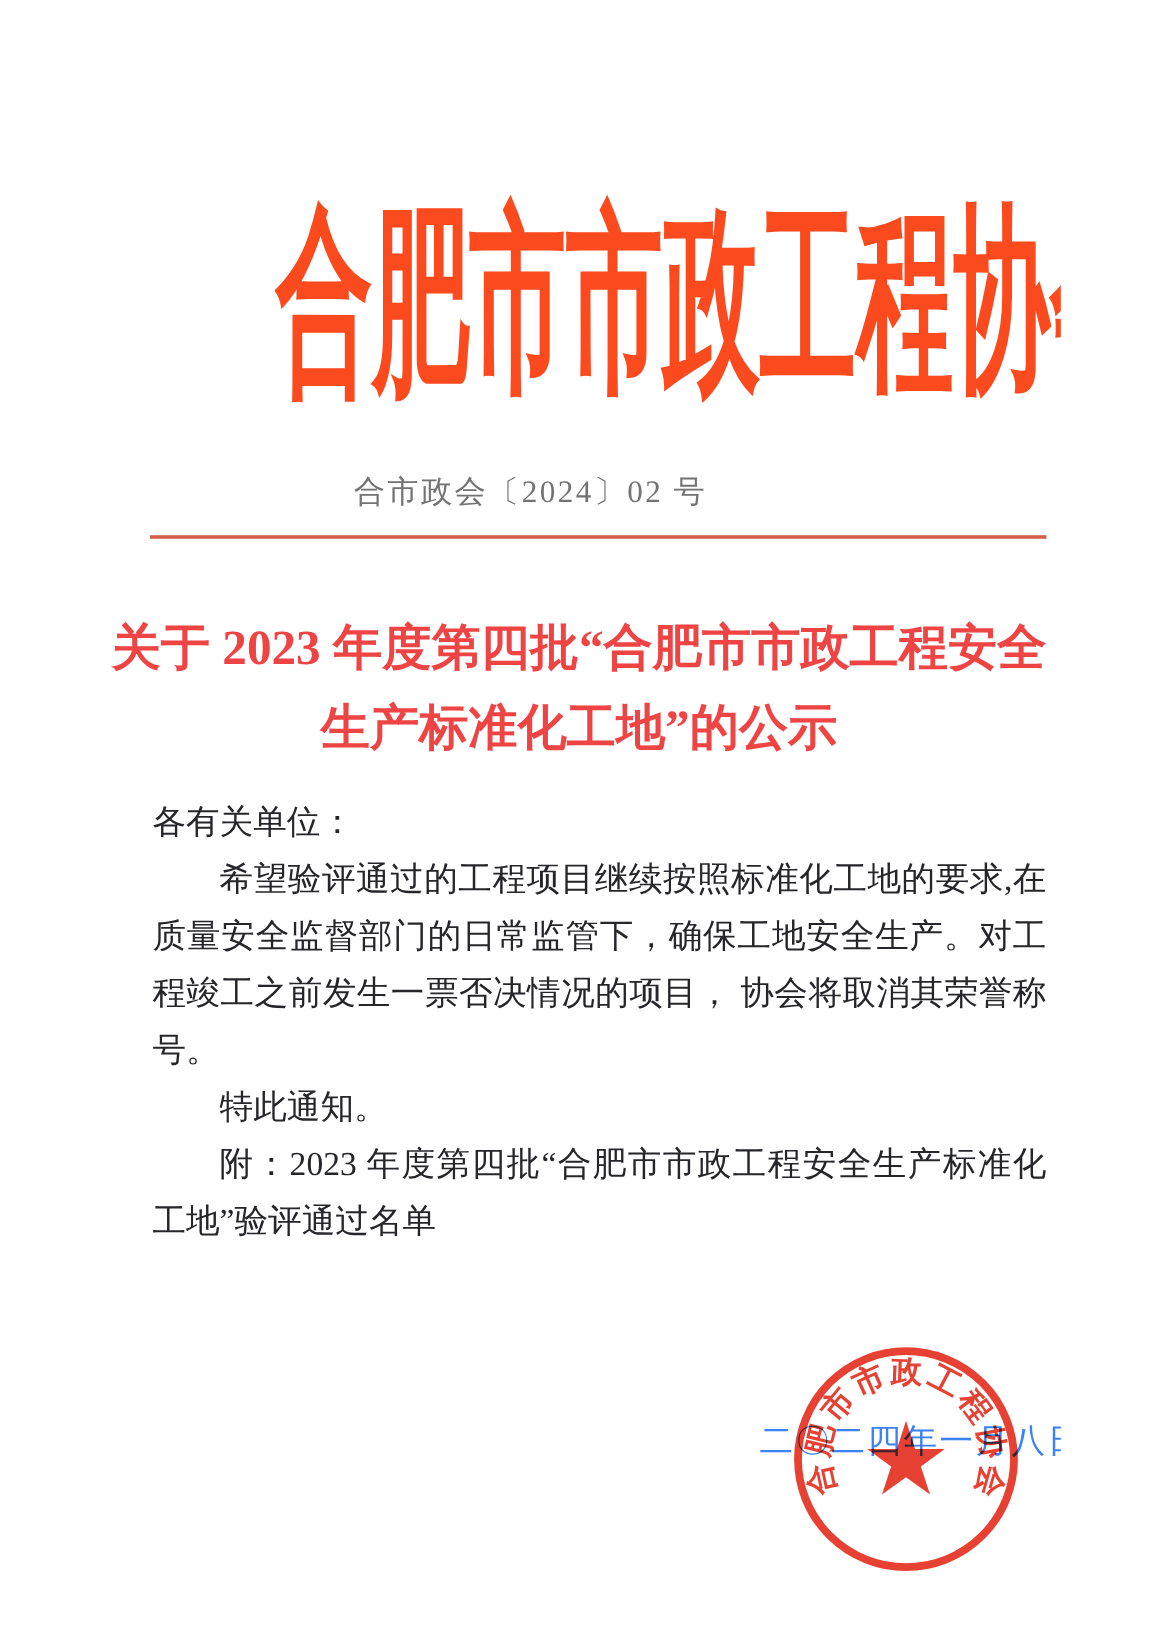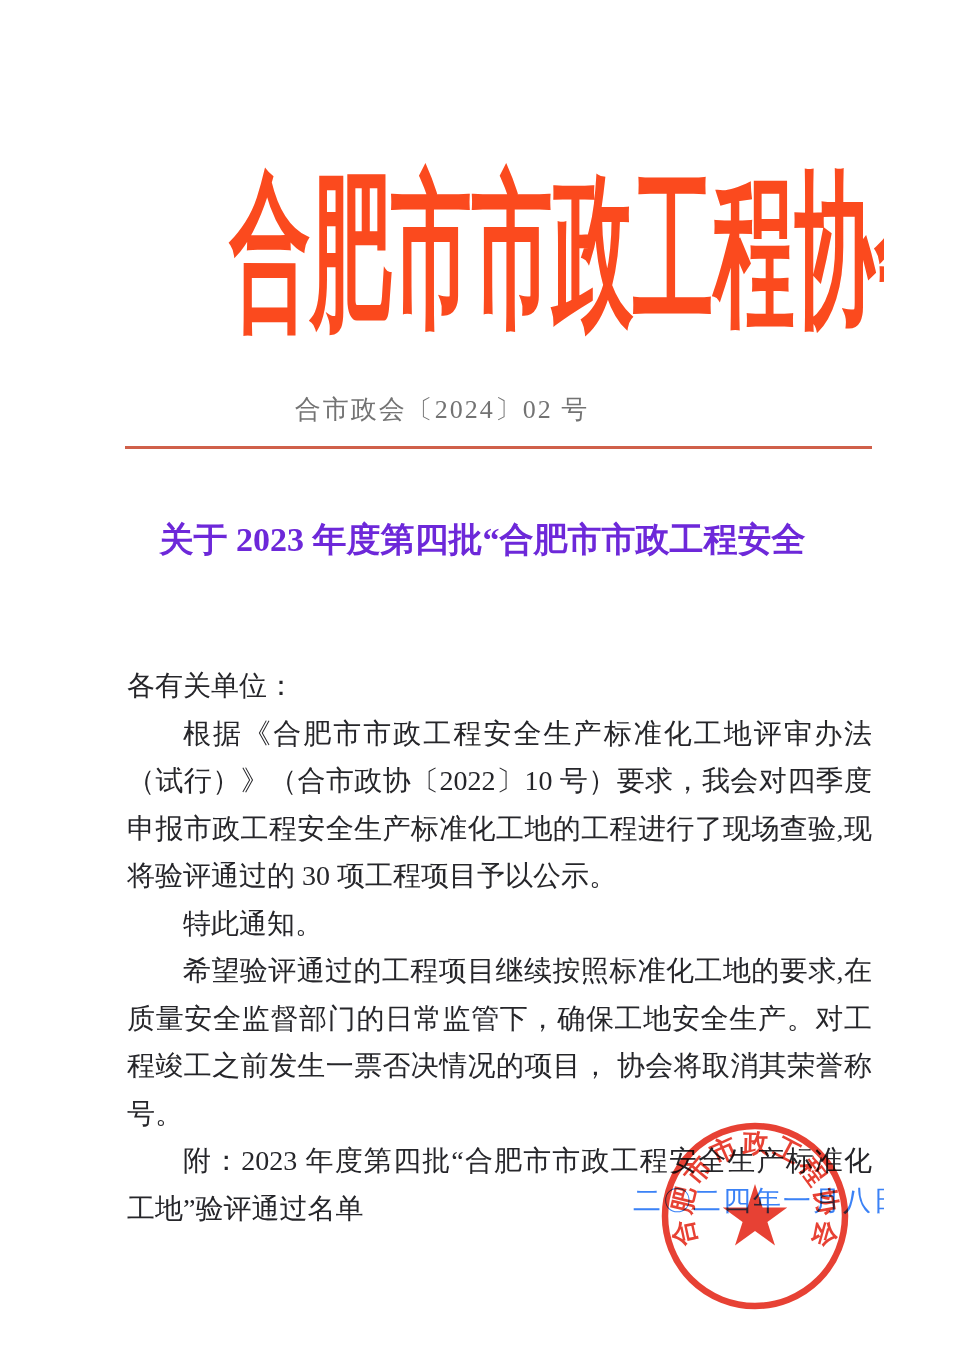--- a/index.html
+++ b/index.html
@@ -52,23 +52,23 @@
     height: 3px;
     background: #d0604a;
   }
 
   .doc-title {
     position: absolute;
     top: 506px;
     left: 60px;
     width: 845px;
     text-align: center;
-    font-size: 34px;
+    font-size: 41px;
     font-weight: bold;
-    color: #6d28d9;
+    color: #ef4444;
     line-height: 67px;
   }
 
   .body-text {
     position: absolute;
     top: 662px;
     left: 127px;
     width: 745px;
     font-size: 28px;
     line-height: 47.5px;
@@ -117,27 +117,27 @@
 <div class="page">
 
   <div class="org-name">合肥市市政工程协会</div>
 
   <div class="doc-number">合市政会〔2024〕02 号</div>
 
   <div class="red-rule"></div>
 
   <div class="doc-title">
     <div>关于 2023 年度第四批“合肥市市政工程安全</div>
+    <div>生产标准化工地”的公示</div>
   </div>
 
   <div class="body-text">
     <p class="no-indent">各有关单位：</p>
-    <p>根据《合肥市市政工程安全生产标准化工地评审办法（试行）》（合市政协〔2022〕10 号）要求，我会对四季度申报市政工程安全生产标准化工地的工程进行了现场查验,现将验评通过的 30 项工程项目予以公示。</p>
+    <p>希望验评通过的工程项目继续按照标准化工地的要求,在质量安全监督部门的日常监管下，确保工地安全生产。对工程竣工之前发生一票否决情况的项目， 协会将取消其荣誉称号。</p>
     <p>特此通知。</p>
-    <p>希望验评通过的工程项目继续按照标准化工地的要求,在质量安全监督部门的日常监管下，确保工地安全生产。对工程竣工之前发生一票否决情况的项目， 协会将取消其荣誉称号。</p>
     <p>附：2023 年度第四批“合肥市市政工程安全生产标准化工地”验评通过名单</p>
   </div>
 
   <div class="doc-date">二〇二四年一月八日</div>
 
   <div class="seal">
     <svg viewBox="0 0 200 200">
       <defs>
         <path id="seal-arc" d="M 43 129 A 64 64 0 1 1 157 129" fill="none"></path>
       </defs>

